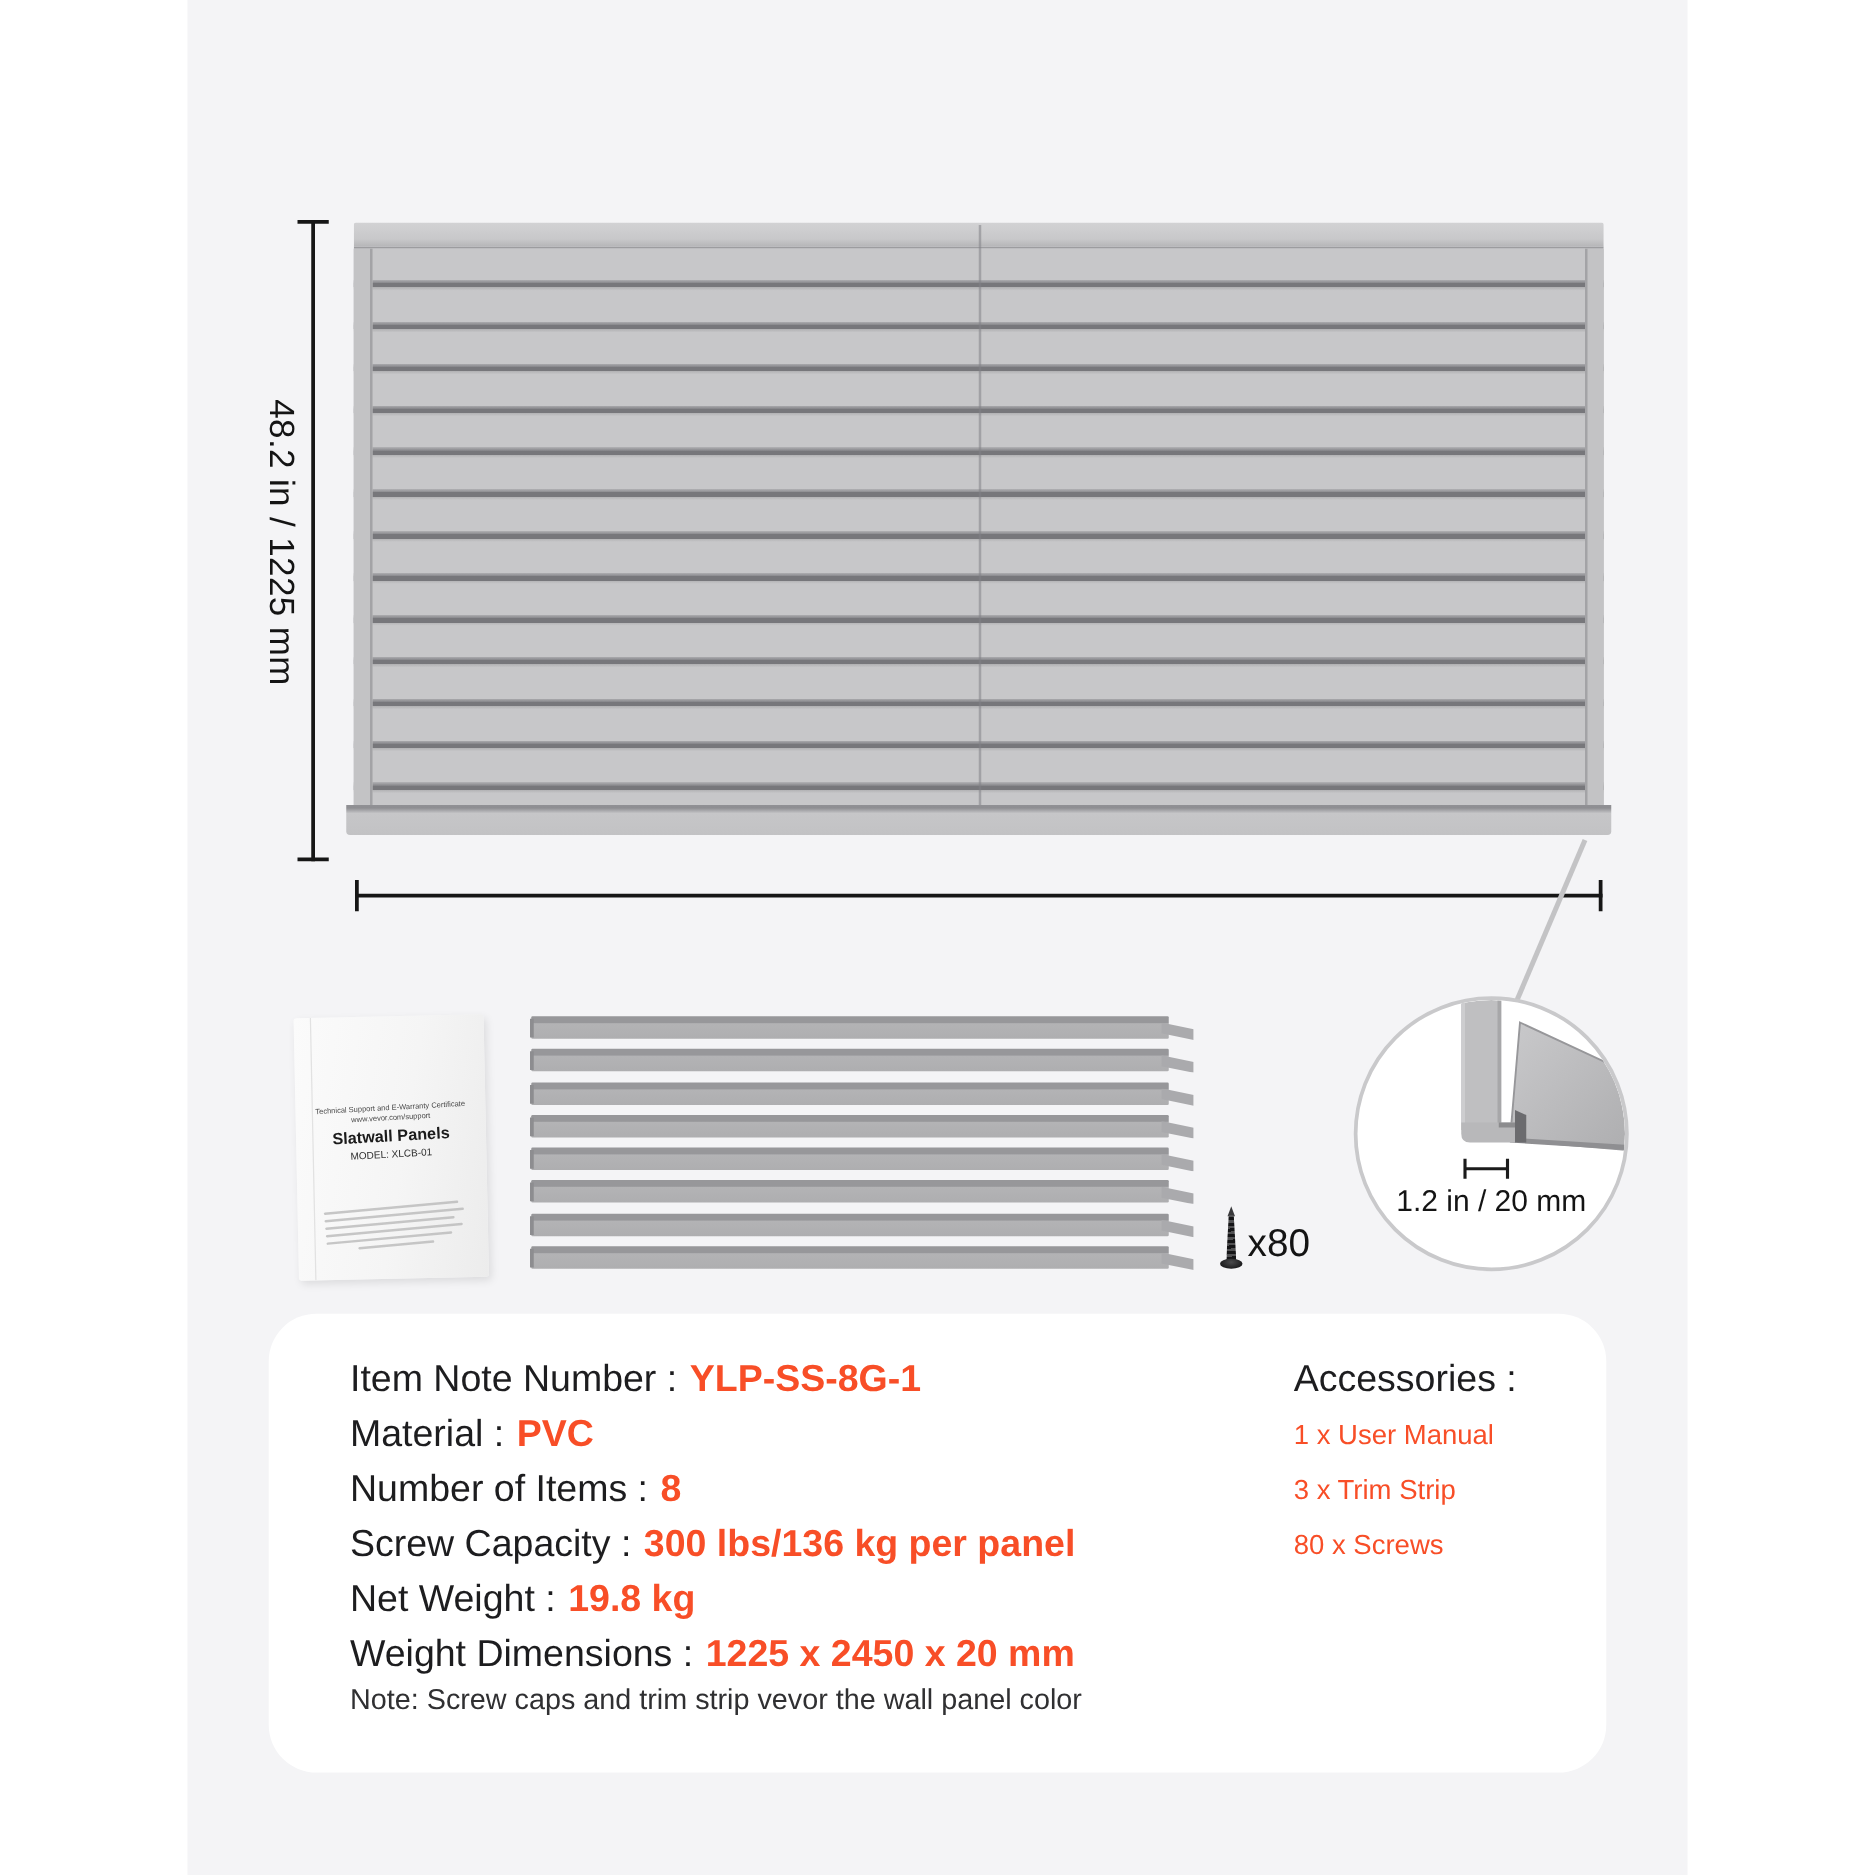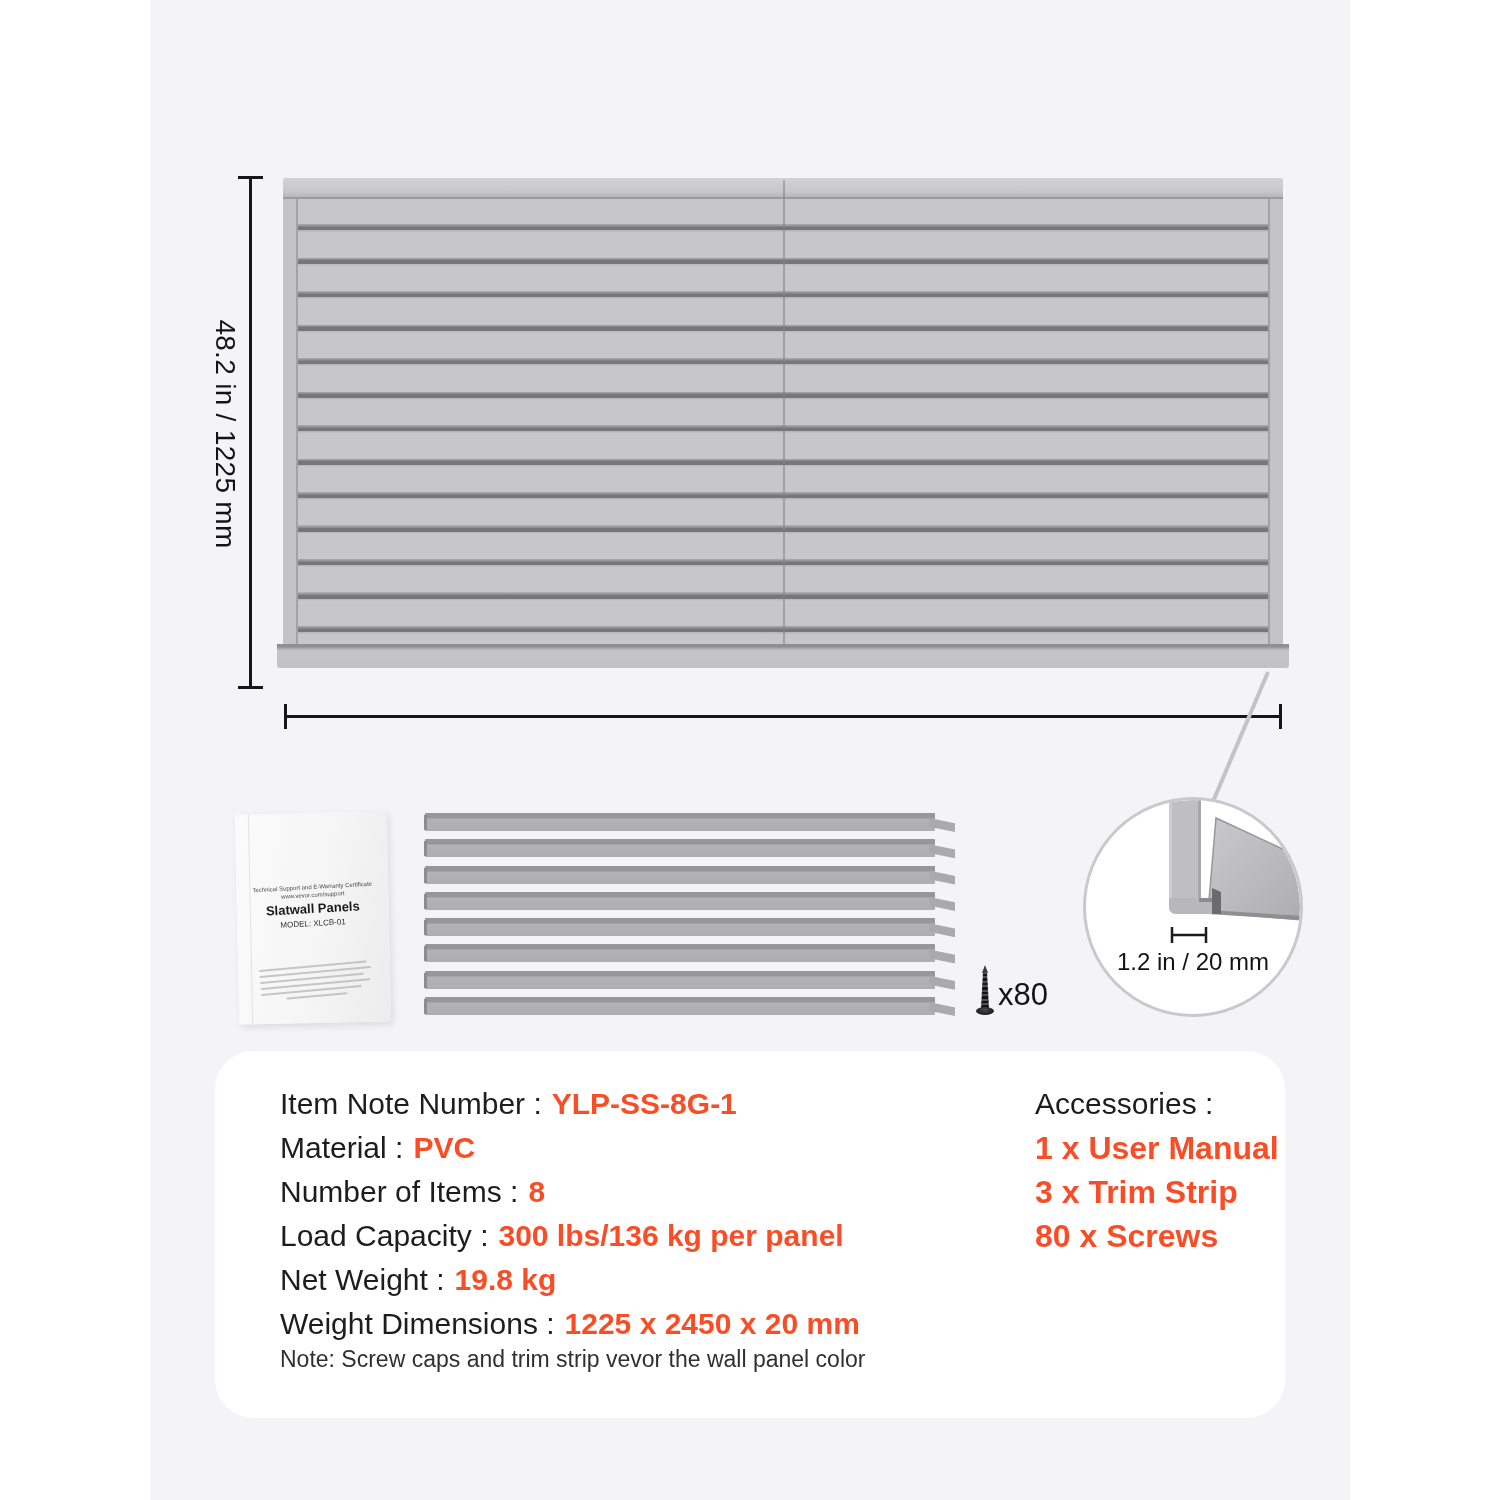--- a/index.html
+++ b/index.html
@@ -85,21 +85,21 @@
   .screw-count{position:absolute;left:998px;top:977px;font-size:31px;font-weight:500;color:#141414;text-align:center;}
 
   
   .spec-card{position:absolute;left:215px;top:1051px;width:1070px;height:367px;background:#ffffff;border-radius:38px;}
   .spec-col-left{position:absolute;left:65px;top:31px;}
   .spec-col-right{position:absolute;left:820px;top:31px;}
   .spec-row{font-size:30px;line-height:44px;white-space:nowrap;}
   .spec-label{color:#1d1d1f;}
   .spec-value{color:var(--accent,#f84e27);font-weight:700;margin-left:10px;}
   .acc-title{font-size:30px;line-height:44px;color:#1d1d1f;}
-  .acc-item{font-size:32px;line-height:44px;color:var(--accent,#f84e27);font-weight:700;white-space:nowrap;}
+  .acc-item{font-size:22px;line-height:44px;color:var(--accent,#f84e27);font-weight:400;white-space:nowrap;}
   .spec-note{position:absolute;left:65px;top:295px;font-size:23px;color:#303032;white-space:nowrap;}
 </style>
 </head>
 <body>
 
 <div class="canvas">
   <div class="stage"></div>
 
   <div class="panel">
     <div class="panel-body"></div>
@@ -191,21 +191,21 @@
       <div class="spec-row">
         <span class="spec-label">Item Note Number :</span><span class="spec-value">YLP-SS-8G-1</span>
       </div>
       <div class="spec-row">
         <span class="spec-label">Material :</span><span class="spec-value">PVC</span>
       </div>
       <div class="spec-row">
         <span class="spec-label">Number of Items :</span><span class="spec-value">8</span>
       </div>
       <div class="spec-row">
-        <span class="spec-label">Load Capacity :</span><span class="spec-value">300 lbs/136 kg per panel</span>
+        <span class="spec-label">Screw Capacity :</span><span class="spec-value">300 lbs/136 kg per panel</span>
       </div>
       <div class="spec-row">
         <span class="spec-label">Net Weight :</span><span class="spec-value">19.8 kg</span>
       </div>
       <div class="spec-row">
         <span class="spec-label">Weight Dimensions :</span><span class="spec-value">1225 x 2450 x 20 mm</span>
       </div>
     </div>
     <div class="spec-col-right">
       <div class="acc-title">Accessories :</div>

